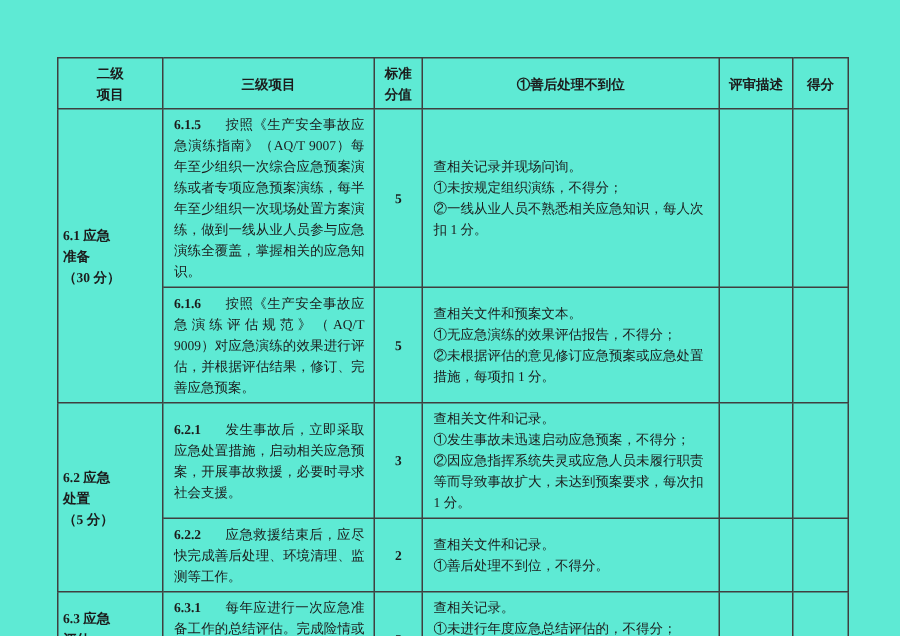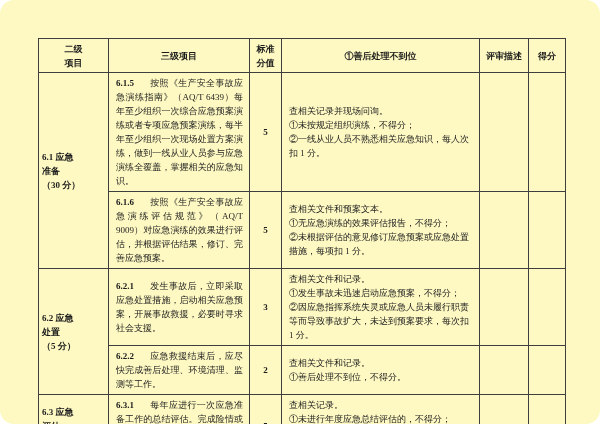--- a/index.html
+++ b/index.html
@@ -5,23 +5,22 @@
   * { margin: 0; padding: 0; box-sizing: border-box; }
   html, body {
     width: 600px; height: 424px;
     background: #ffffff;
     font-family: "Liberation Serif", "DejaVu Serif", serif;
     color: #1c1c1c;
   }
   .page {
     position: relative;
     width: 600px; height: 424px;
-    background: #fef9c3;
+    background: #5eead4;
     overflow: hidden;
-    border-radius: 14px;
   }
   table.score-table {
     position: absolute;
     left: 38px; top: 38px;
     width: 527px;
     border-collapse: collapse;
     table-layout: fixed;
     font-size: 9px;
     line-height: 14px;
   }
@@ -103,21 +102,21 @@
         <th>评审描述</th>
         <th>得分</th>
       </tr>
     </thead>
     <tbody>
       <tr class="r1">
         <td class="group-cell" rowspan="2">6.1 应急
 准备
 （30 分）</td>
         <td class="item-cell">
-          <span class="num">6.1.5</span><span>按照《生产安全事故应急演练指南》（AQ/T 6439）每年至少组织一次综合应急预案演练或者专项应急预案演练，每半年至少组织一次现场处置方案演练，做到一线从业人员参与应急演练全覆盖，掌握相关的应急知识。</span>
+          <span class="num">6.1.5</span><span>按照《生产安全事故应急演练指南》（AQ/T 9007）每年至少组织一次综合应急预案演练或者专项应急预案演练，每半年至少组织一次现场处置方案演练，做到一线从业人员参与应急演练全覆盖，掌握相关的应急知识。</span>
         </td>
         <td class="score-cell">5</td>
         <td class="method-cell">查相关记录并现场问询。
 ①未按规定组织演练，不得分；
 ②一线从业人员不熟悉相关应急知识，每人次扣 1 分。</td>
         <td class="empty-cell"></td>
         <td class="empty-cell"></td>
       </tr>
       <tr class="r2">
         <td class="item-cell">

